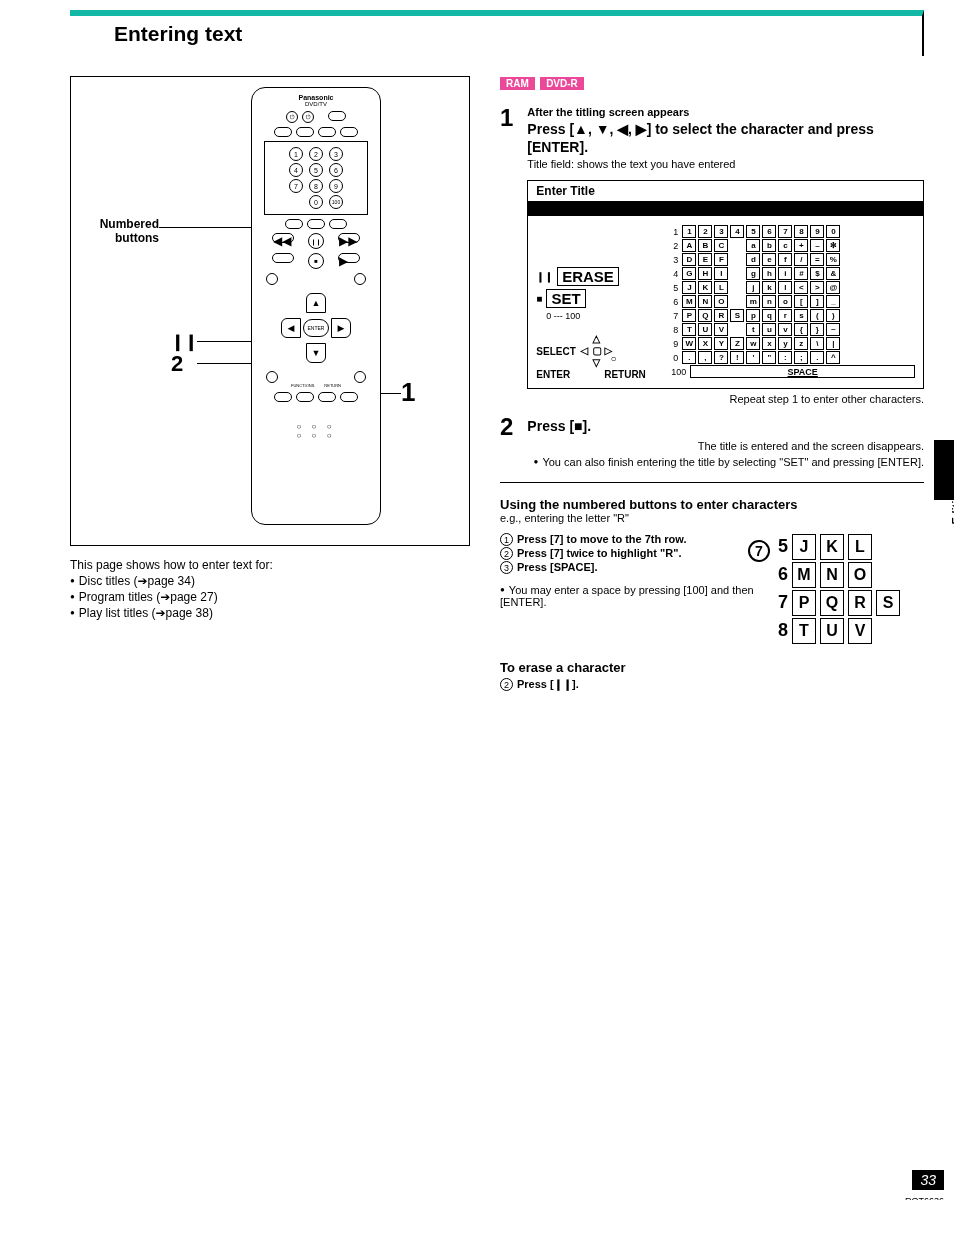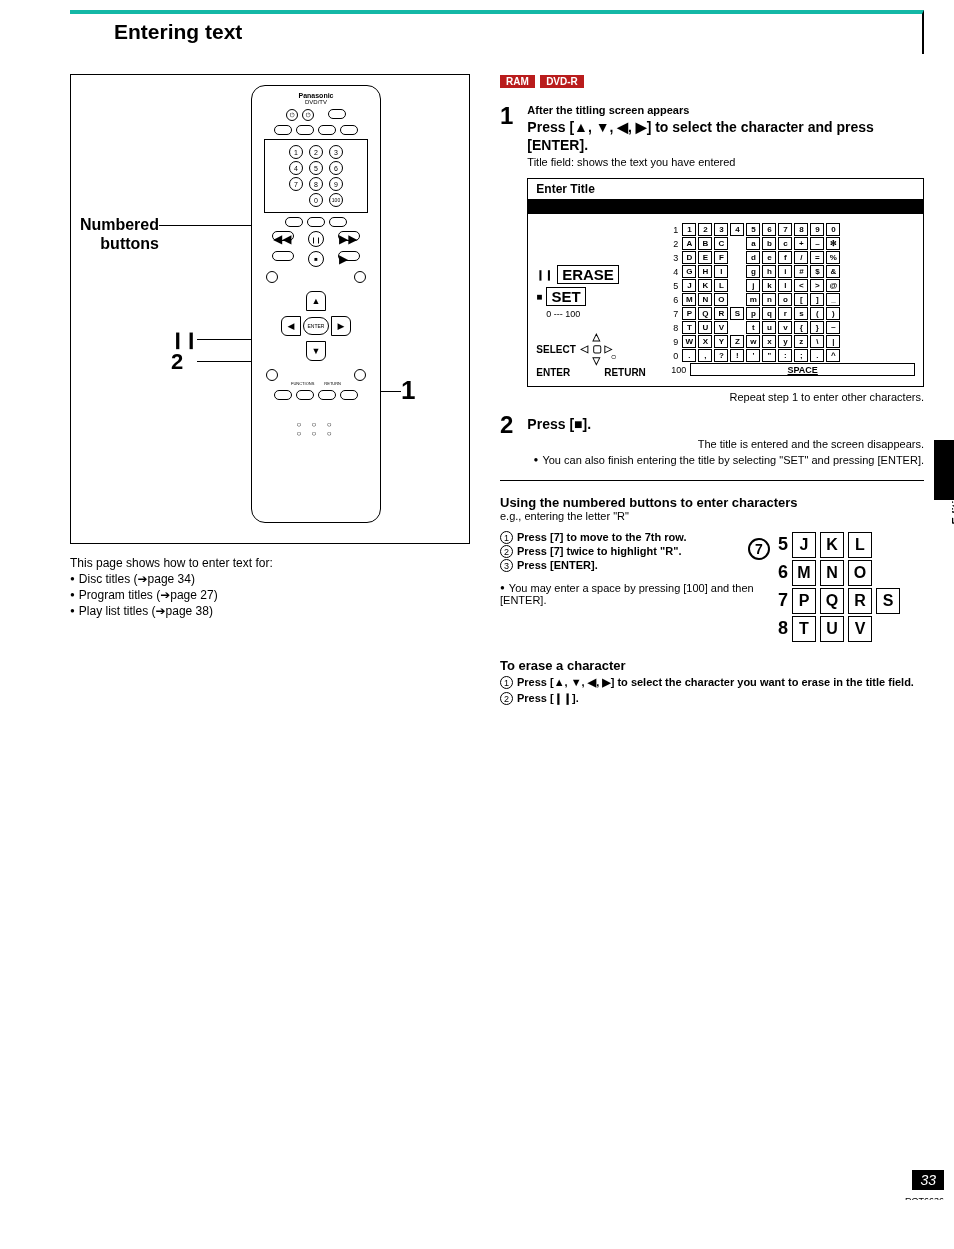--- a/index.html
+++ b/index.html
@@ -1,19 +1,19 @@
 <!DOCTYPE html>
 <html><head>
 <meta charset="utf-8">
 <style>
   * { box-sizing: border-box; margin: 0; padding: 0; }
   body { font-family: Arial, Helvetica, sans-serif; font-size: 12px; color: #000; background: #fff; width: 954px; margin: 0 auto; position: relative; }
   .page { padding: 10px 30px 40px 70px; position: relative; min-height: 1200px; }
   
-  .title-bar { border-top: 4px solid #14b8a6; border-right: 2px solid #000; padding: 6px 0 10px 44px; margin-bottom: 20px; }
+  .title-bar { border-top: 6px solid #14b8a6; border-right: 2px solid #000; padding: 6px 0 10px 44px; margin-bottom: 20px; }
   .title-bar h1 { font-size: 21px; font-weight: bold; }
   
   .columns { display: flex; gap: 30px; }
   .col-left { width: 400px; }
   .col-right { flex: 1; }
   
   
   .remote-wrap { position: relative; border: 1px solid #000; padding: 8px; width: 400px; height: 470px; }
   .remote { position: absolute; left: 180px; top: 10px; width: 130px; height: 438px; border: 1.5px solid #000; border-radius: 14px; background: #fff; }
   .r-brand { text-align: center; font-size: 7px; font-weight: bold; margin-top: 6px; }
@@ -26,37 +26,37 @@
   .num { width: 14px; height: 14px; border: 1px solid #000; border-radius: 50%; font-size: 7px; display: flex; align-items: center; justify-content: center; }
   .dpad { position: relative; width: 70px; height: 70px; margin: 8px auto; }
   .dpad .c { position: absolute; width: 26px; height: 18px; left: 22px; top: 26px; border: 1px solid #000; border-radius: 10px; font-size: 5px; display:flex;align-items:center;justify-content:center; }
   .dpad .d { position: absolute; width: 20px; height: 20px; border: 1px solid #000; font-size:9px; display:flex;align-items:center;justify-content:center; }
   .dpad .up { top:0; left:25px; border-radius:6px 6px 0 0;}
   .dpad .dn { bottom:0; left:25px; border-radius:0 0 6px 6px;}
   .dpad .lf { left:0; top:25px; border-radius:6px 0 0 6px;}
   .dpad .rt { right:0; top:25px; border-radius:0 6px 6px 0;}
   .r-label-sm { font-size: 4px; text-align:center; }
   
-  .callout { position: absolute; font-size: 16px; }
+  .callout { position: absolute; font-size: 12px; }
   .callout-numbered { left: 8px; top: 140px; text-align:right; width: 80px; font-weight: bold; line-height:1.2; }
   .callout-line1 { position:absolute; border-top:1px solid #000; left:88px; top:150px; width:100px;}
   .callout-pause { left: 100px; top: 255px; font-weight: bold; font-size:16px; }
   .callout-2 { left: 100px; top: 274px; font-weight: bold; font-size: 22px; }
   .callout-line2 { position:absolute; border-top:1px solid #000; left:126px; top:264px; width:80px;}
   .callout-line3 { position:absolute; border-top:1px solid #000; left:126px; top:286px; width:70px;}
   .callout-1 { left: 330px; top: 300px; font-weight: bold; font-size: 26px; }
   .callout-line4 { position:absolute; border-top:1px solid #000; left:262px; top:316px; width:68px;}
   
   .left-text { margin-top: 12px; font-size: 12px; }
   .left-text p { margin: 2px 0; }
   .bullet::before { content: "●"; font-size:8px; margin-right:4px; vertical-align:2px;}
   
   
   .badges { margin-bottom: 16px; }
-  .badge { display:inline-block; background:#b91c1c; color:#fff; font-size:10px; font-weight:bold; padding:1px 6px; margin-right:2px; }
+  .badge { display:inline-block; background:#ec4899; color:#fff; font-size:10px; font-weight:bold; padding:1px 6px; margin-right:2px; }
   
   .step { display:flex; gap:14px; margin-bottom:10px; }
   .step-num { font-size: 24px; font-weight: bold; line-height:1; }
   .step-body { flex:1; }
   .step-intro { font-size:11px; font-weight:bold; }
   .step-main { font-size: 14px; font-weight: bold; margin:2px 0; line-height:1.3;}
   .step-cap { font-size: 11px; margin-top:0;}
   .step-note { font-size:11px; margin-top:4px;text-align:right;}
   
   
@@ -398,21 +398,21 @@
 
       <div class="hr"></div>
 
       <div>
         <div class="sec-title">Using the numbered buttons to enter characters</div>
         <div class="sec-sub">e.g., entering the letter "R"</div>
         <div class="using-numbered">
           <div class="un-left">
             <p><span class="circ-num">1</span><b>Press [7] to move to the 7th row.</b></p>
             <p><span class="circ-num">2</span><b>Press [7] twice to highlight "R".</b></p>
-            <p><span class="circ-num">3</span><b>Press [ENTER].</b></p>
+            <p><span class="circ-num">3</span><b>Press [SPACE].</b></p>
             <p class="bullet" style="margin-top:10px">You may enter a space by pressing [100] and then [ENTER].</p>
           </div>
           <div class="un-right arc7" id="using-grid">
             <div class="big7">7</div>
           <div class="un-grid-row">
                 <div class="rn2">5</div>
                 <div class="cell2">J</div>
                 <div class="cell2">K</div>
                 <div class="cell2">L</div>
                 <div style="width: 24px;"></div>
@@ -437,21 +437,20 @@
                 <div class="cell2">U</div>
                 <div class="cell2">V</div>
                 <div style="width: 24px;"></div>
               </div>
             </div>
         </div>
       </div>
 
       <div class="erase-sec" style="margin-top:14px">
         <div class="sec-title">To erase a character</div>
-        <p><span class="circ-num">1</span><b>Press [▲, ▼, ◀, ▶] to select the character you want to erase in the title field.</b></p>
         <p><span class="circ-num">2</span><b>Press [❙❙].</b></p>
       </div>
     </div>
   </div>
 
   <div class="side-tab"></div>
   <div class="side-txt">Editing</div>
   <div class="page-num">33</div>
   <div class="doc-id">RQT6636</div>
 </div>

